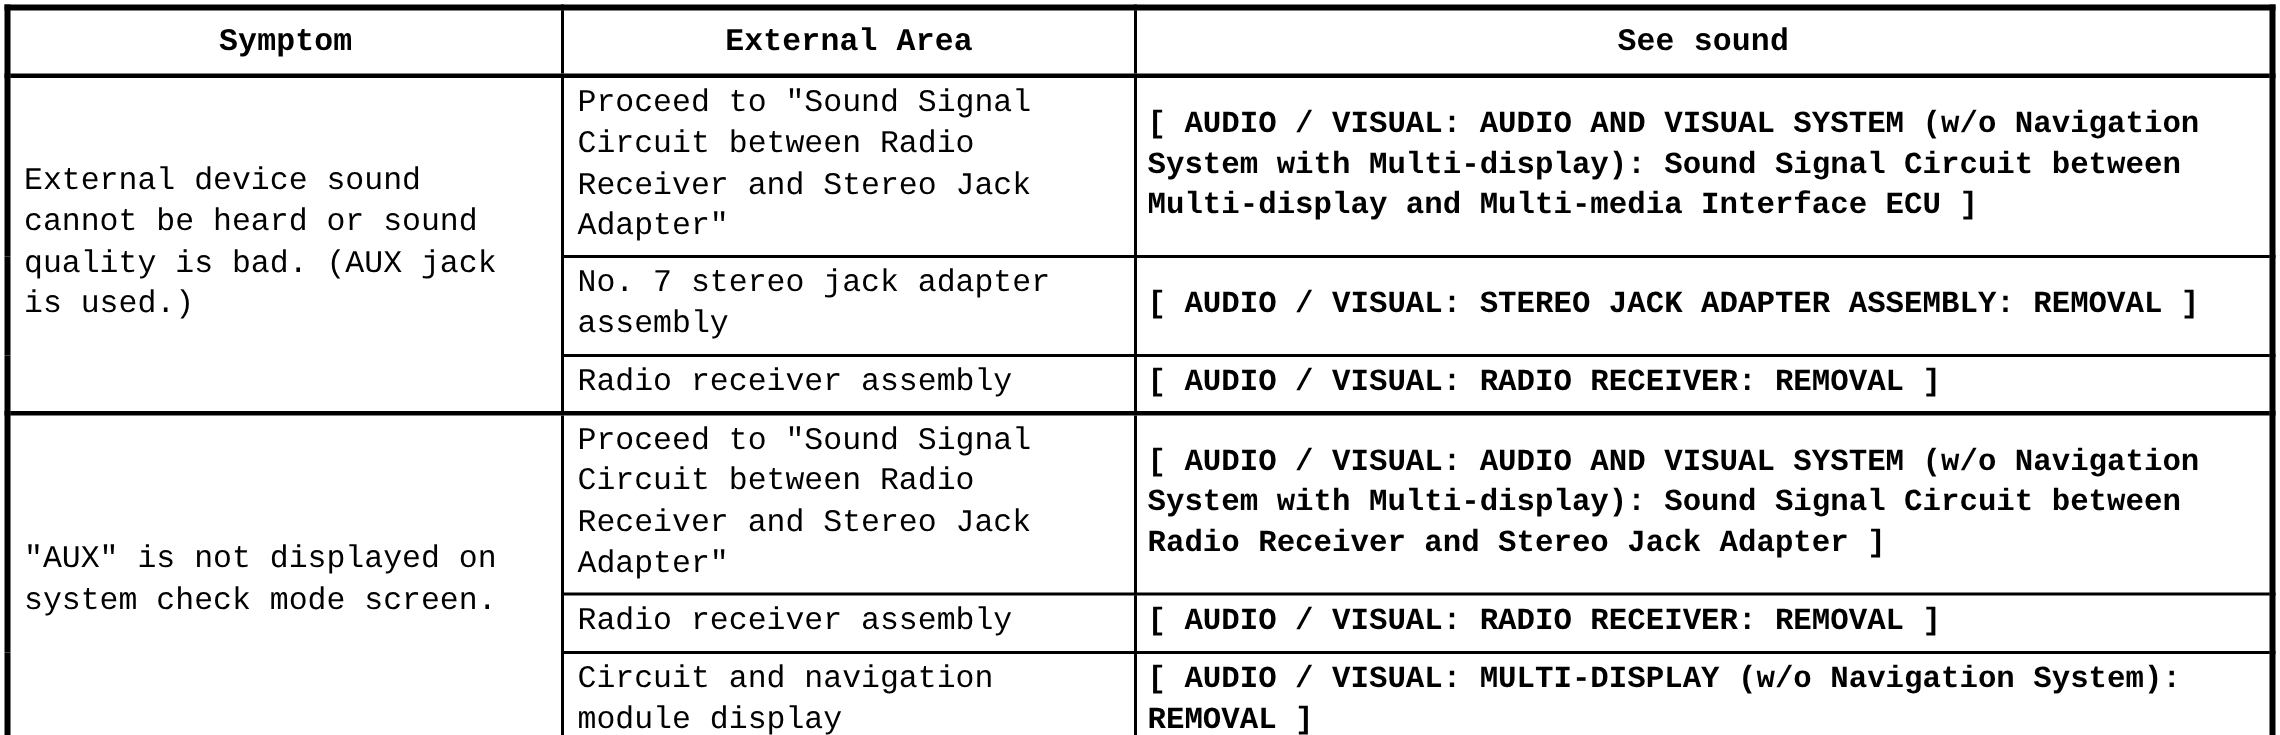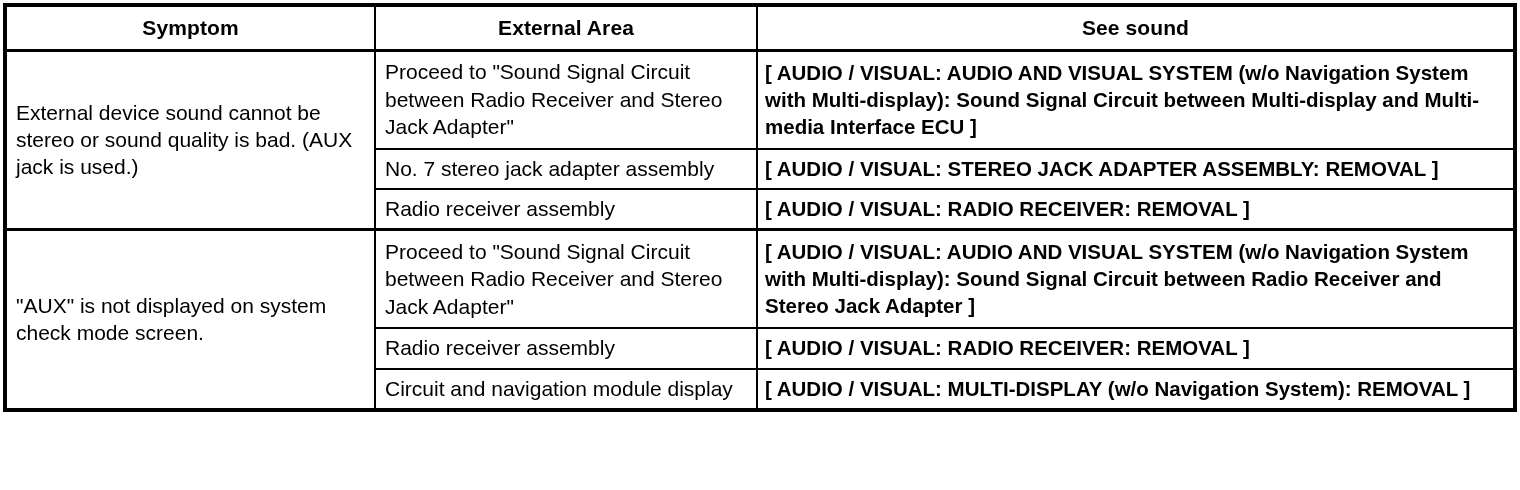--- a/index.html
+++ b/index.html
@@ -14,20 +14,21 @@
     font-family: "Liberation Sans", sans-serif;
     color: #000000;
     overflow: hidden;
   }
 
   #table-wrap {
     width: 1520px;
     height: 416px;
     box-sizing: border-box;
     padding: 3px 16px 4px 3px;
+    font-family: Liberation Mono, monospace;
   }
 
   table.dtc-table {
     width: 100%;
     height: 100%;
     border-collapse: collapse;
     table-layout: fixed;
     border: 4px solid #000000;
     background: #ffffff;
   }
@@ -103,21 +104,21 @@
       <tr class="header-row">
         <th>Symptom</th>
         <th>External Area</th>
         <th>See sound</th>
       </tr>
     </thead>
     <tbody>
 
       <tr class="group-start">
         <td class="symptom-cell" rowspan="3">
-          <div class="cell-pad">External device sound cannot be stereo or sound quality is bad. (AUX jack is used.)</div>
+          <div class="cell-pad">External device sound cannot be heard or sound quality is bad. (AUX jack is used.)</div>
         </td>
         <td class="area-cell">
           <div class="cell-pad">Proceed to "Sound Signal Circuit between Radio Receiver and Stereo Jack Adapter"</div>
         </td>
         <td class="seepage-cell">
           <div class="cell-pad">[ AUDIO / VISUAL: AUDIO AND VISUAL SYSTEM (w/o Navigation System with Multi-display): Sound Signal Circuit between Multi-display and Multi-media Interface ECU ]</div>
         </td>
       </tr>
       <tr>
         <td class="area-cell">

